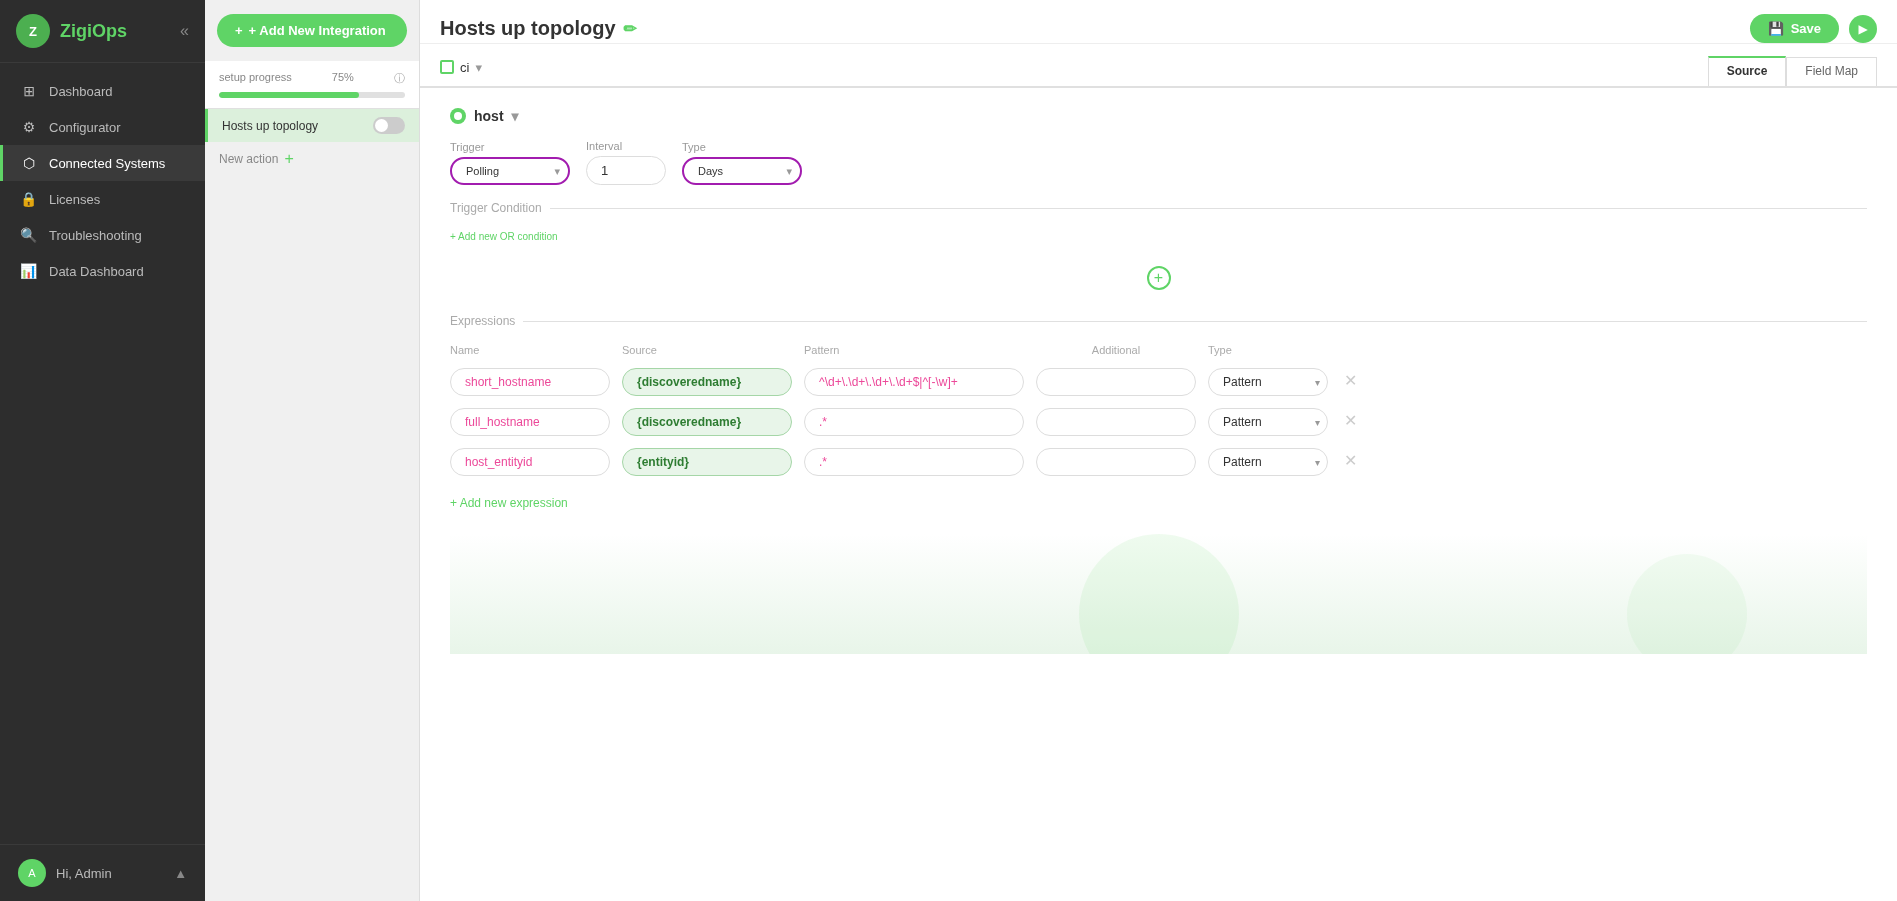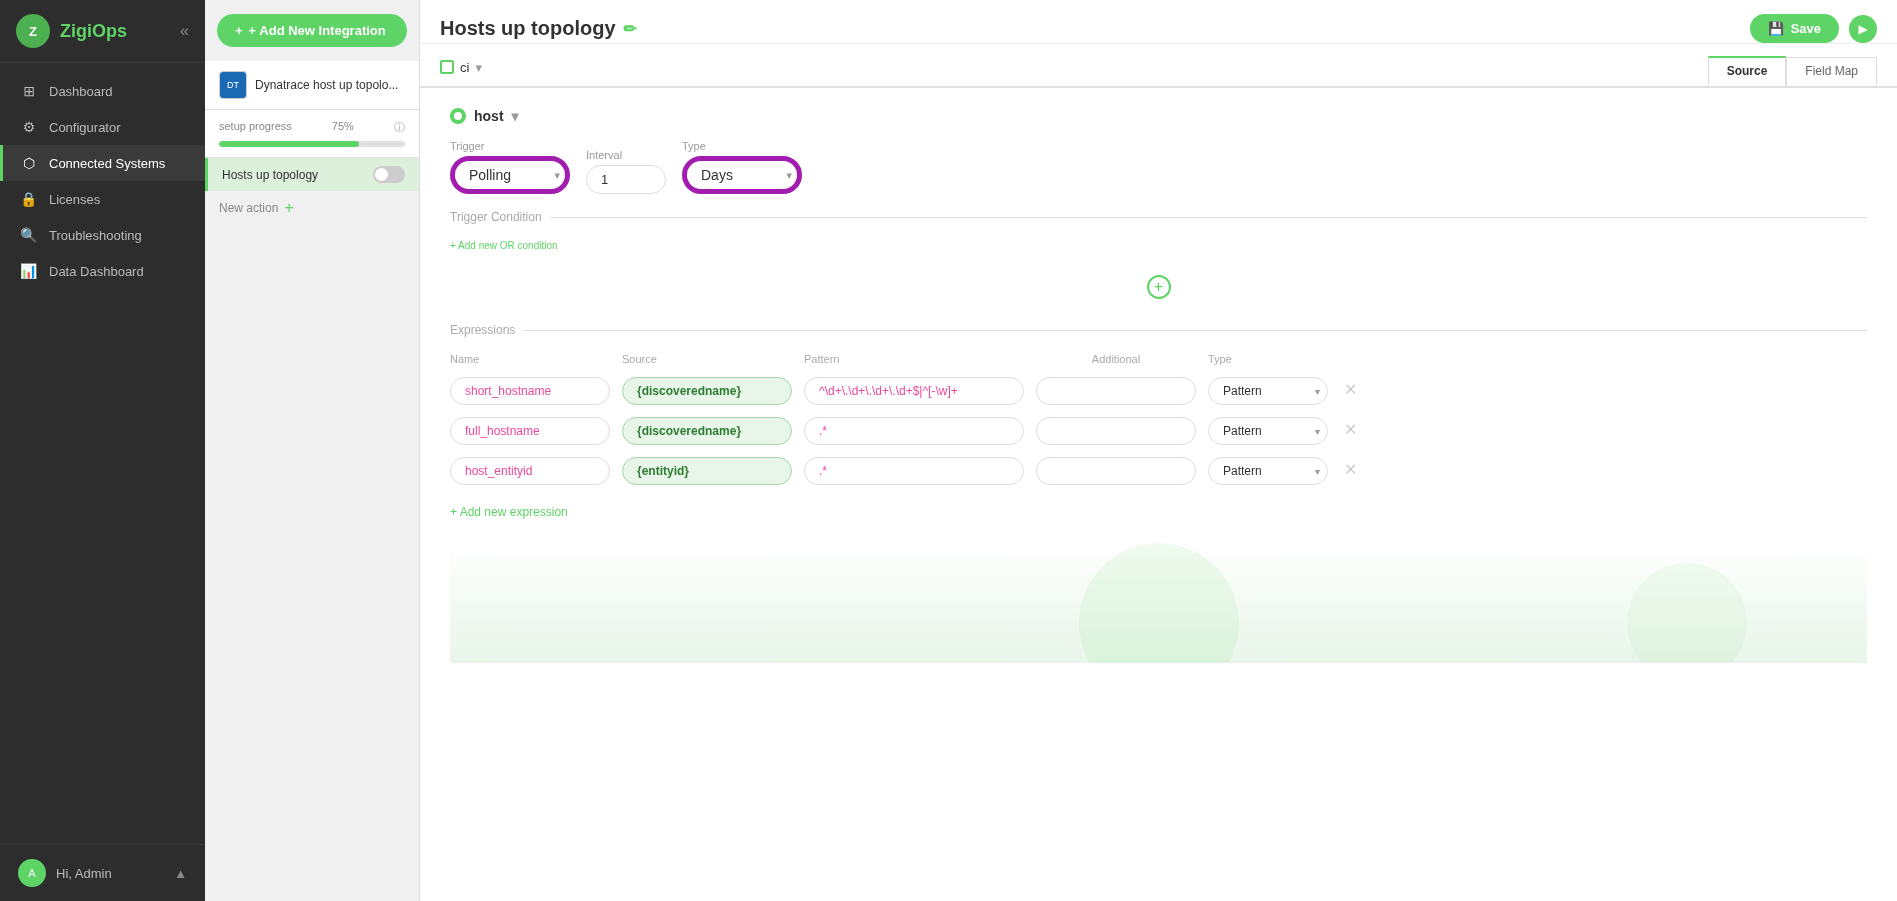--- a/index.html
+++ b/index.html
@@ -327,24 +327,24 @@
 
     .form-row {
       display: flex;
       gap: 16px;
       margin-bottom: 16px;
       align-items: flex-end;
     }
     .form-group { display: flex; flex-direction: column; gap: 4px; }
     .form-label { font-size: 11px; color: #999; }
     .form-select {
-      border: 5px solid #a21caf;
+      border: 2px solid #a21caf;
       border-radius: 20px;
       padding: 6px 30px 6px 14px;
-      font-size: 14px;
+      font-size: 11px;
       color: #333;
       background: white;
       appearance: none;
       cursor: pointer;
       min-width: 120px;
       position: relative;
     }
     .select-wrapper {
       position: relative;
       display: inline-block;
@@ -557,24 +557,20 @@
 <div class="main-area">
   <div style="display:flex; flex:1; overflow:hidden;">
 
     <div class="integration-panel">
       <button class="add-integration-btn">
         <span>+</span>
         <span>+ Add New Integration</span>
       </button>
 
 
-      <div class="integration-item">
-        <div class="integration-icon-box dynatrace-icon">DT</div>
-        <span class="integration-name">Dynatrace host up topolo...</span>
-      </div>
 
       <div class="setup-progress-section">
         <div class="setup-progress-label">
           <span>setup progress</span>
           <span>75%</span>
           <span style="color:#aaa;">ⓘ</span>
         </div>
         <div class="progress-bar-bg">
           <div class="progress-bar-fill" style="width:75%;"></div>
         </div>

